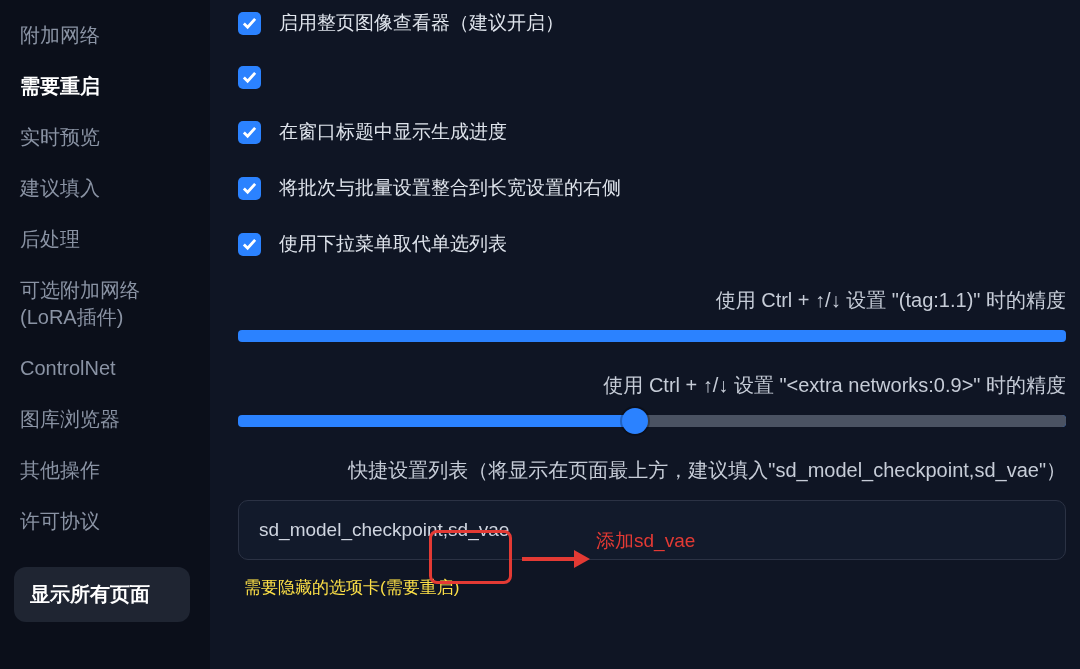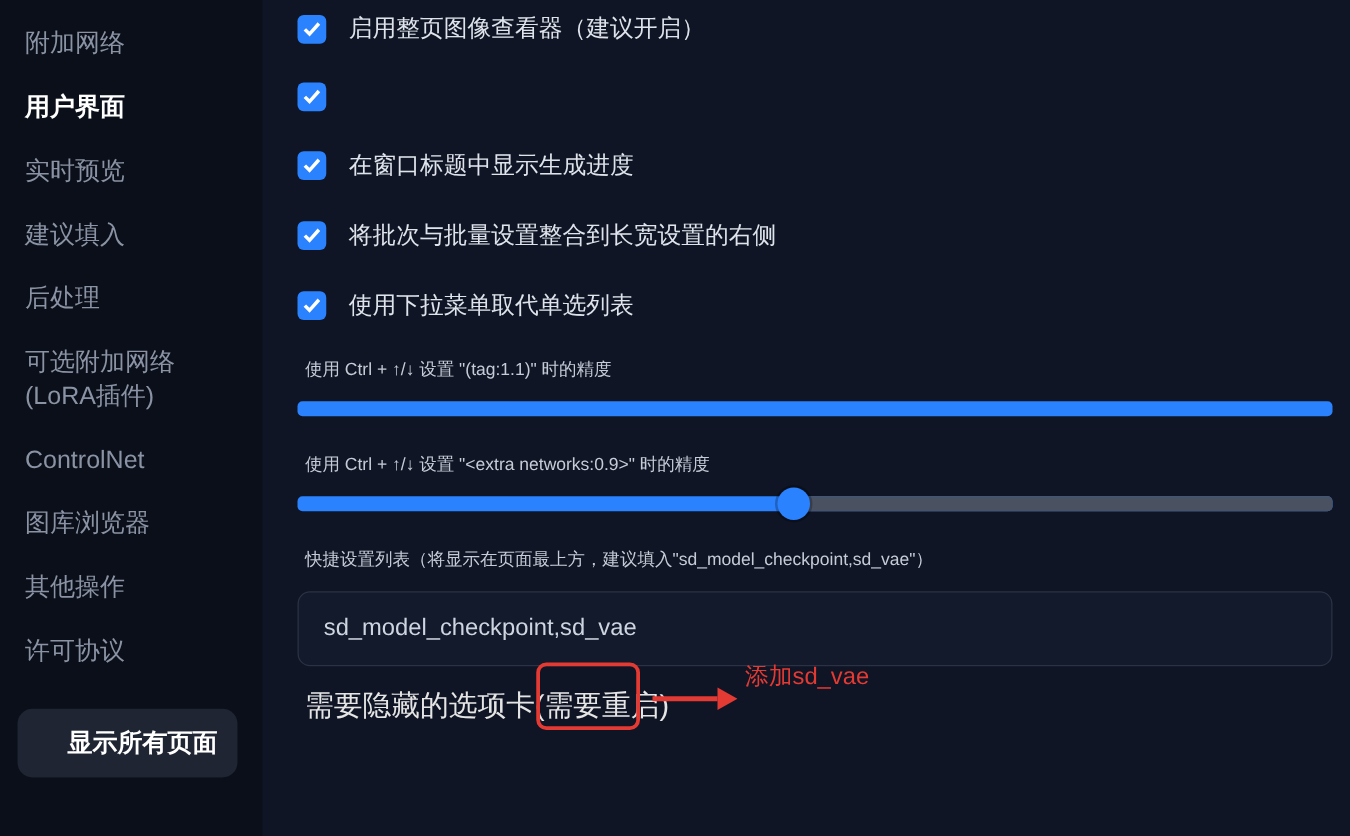--- a/index.html
+++ b/index.html
@@ -39,21 +39,21 @@
     font-weight: 600;
   }
   .side-button {
     margin-top: 8px;
     background: #1f2532;
     color: #ffffff;
     font-weight: 700;
     border-radius: 12px;
     padding: 14px 16px;
     font-size: 20px;
-    text-align: right;
+    text-align: left;
     width: 176px;
     cursor: pointer;
   }
 
   .main {
     flex: 1;
     background: #0f1524;
     padding: 10px 14px 10px 28px;
     position: relative;
   }
@@ -85,23 +85,24 @@
     color: #dfe4ec;
     font-size: 19px;
   }
 
   .setting-block {
     margin-top: 6px;
     margin-bottom: 30px;
   }
   .setting-label {
     color: #c6ccd7;
-    font-size: 14px;
+    font-size: 20px;
     margin-left: 6px;
     margin-bottom: 16px;
+    text-align: right;
   }
 
   .slider {
     position: relative;
     height: 12px;
     border-radius: 4px;
     background: #2b82ff;
     width: 100%;
   }
   .slider .rest {
@@ -131,22 +132,22 @@
     background: #121a2b;
     border: 1px solid #2b3244;
     border-radius: 10px;
     padding: 18px 20px;
     color: #cfd5e0;
     font-size: 19px;
     font-family: inherit;
   }
 
   .secondary-label {
-    color: #e5e5e5;
-    font-size: 23px;
+    color: #fde047;
+    font-size: 17px;
     margin-left: 6px;
     margin-top: 6px;
   }
 
   
   .annot-box {
     position: absolute;
     border: 3px solid #e33a34;
     border-radius: 8px;
     pointer-events: none;
@@ -163,21 +164,21 @@
     pointer-events: none;
     text-align: right;
   }
 </style>
 </head>
 <body>
 
 <div class="app">
   <div class="sidebar">
     <div class="side-item">附加网络</div>
-    <div class="side-item active">用户界面</div>
+    <div class="side-item active">需要重启</div>
     <div class="side-item">实时预览</div>
     <div class="side-item">建议填入</div>
     <div class="side-item">后处理</div>
     <div class="side-item">可选附加网络(LoRA插件)</div>
     <div class="side-item">ControlNet</div>
     <div class="side-item">图库浏览器</div>
     <div class="side-item">其他操作</div>
     <div class="side-item">许可协议</div>
     <div class="side-button">显示所有页面</div>
   </div>

